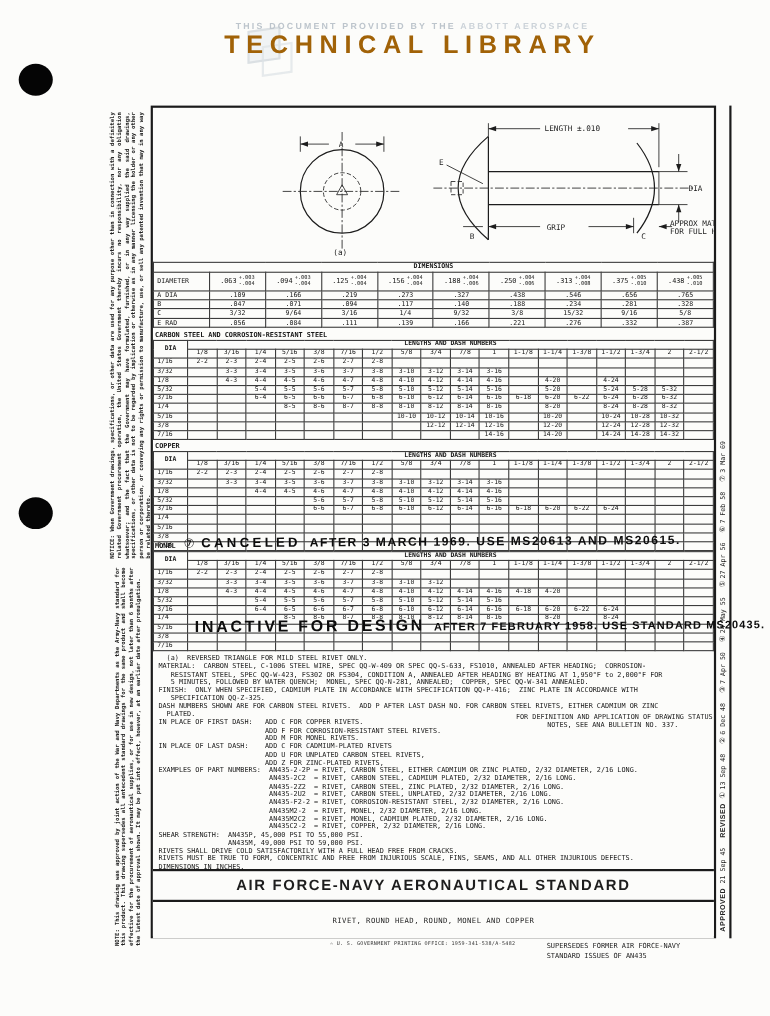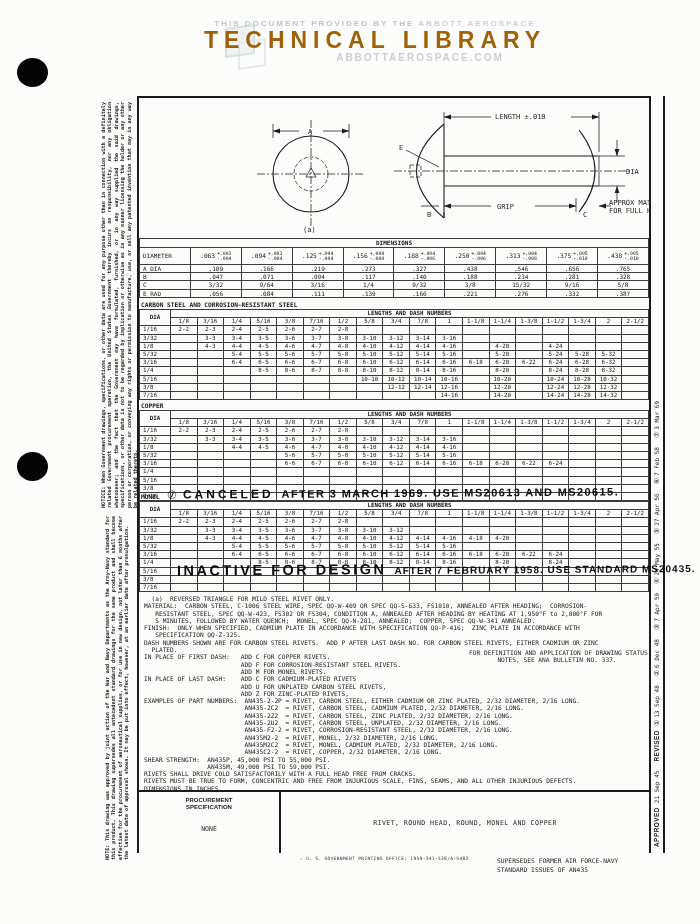--- a/index.html
+++ b/index.html
@@ -94,21 +94,20 @@
   #supersedes{position:absolute;left:497px;top:857px;font-size:6.3px;line-height:8.5px;color:#1d1d1d}
 </style>
 </head>
 <body>
 
 <div id="wm-cube"></div>
 <div id="wm-cube2"></div>
 <div id="wm">
   <div class="wm1"><span>THIS DOCUMENT PROVIDED BY THE</span> <span class="wm1b">ABBOTT AEROSPACE</span></div>
   <div class="wm2">TECHNICAL LIBRARY</div>
-  <div class="wm3">ABBOTTAEROSPACE.COM</div>
 </div>
 
 <div class="hole" style="left:17px;top:58px"></div>
 <div class="hole" style="left:17px;top:452px"></div>
 
 <div id="notice-wrap" class="vwrap">
   <div class="vtext">NOTICE: When Government drawings, specifications, or other data are used for any purpose other than in connection with a definitely related Government procurement operation, the United States Government thereby incurs no responsibility, nor any obligation whatsoever; and the fact that the Government may have formulated, furnished, or in any way supplied the said drawings, specifications, or other data is not to be regarded by implication or otherwise as in any manner licensing the holder or any other person or corporation, or conveying any rights or permission to manufacture, use, or sell any patented invention that may in any way be related thereto.</div>
 </div>
 <div id="note-wrap" class="vwrap">
   <div class="vtext">NOTE: This drawing was approved by joint action of the War and Navy Departments as the Army-Navy standard for this product. This drawing supersedes all antecedent standard drawings for the same product and shall become effective for the procurement of aeronautical supplies, or for use in new design, not later than 6 months after the latest date of approval shown. It may be put into effect, however, at an earlier date after promulgation.</div>
@@ -952,28 +951,22 @@
       <div class="note-line">RIVETS SHALL DRIVE COLD SATISFACTORILY WITH A FULL HEAD FREE FROM CRACKS.</div>
       <div class="note-line">RIVETS MUST BE TRUE TO FORM, CONCENTRIC AND FREE FROM INJURIOUS SCALE, FINS, SEAMS, AND ALL OTHER INJURIOUS DEFECTS.</div>
       <div class="note-line">DIMENSIONS IN INCHES.</div>
     </div>
   <div id="status-note">
     <div>FOR DEFINITION AND APPLICATION OF DRAWING STATUS</div>
     <div>NOTES, SEE ANA BULLETIN NO. 337.</div>
   </div>
 
   <div id="tblock">
-    <div id="tb-left">
-      <div class="pl">
-        <div>PROCUREMENT</div>
-        <div>SPECIFICATION</div>
-      </div>
-      <div class="pv">NONE</div>
-    </div>
     <div id="tb-mid">
+      <div class="std">AIR FORCE-NAVY AERONAUTICAL STANDARD</div>
       <div class="sub">RIVET, ROUND HEAD, ROUND, MONEL AND COPPER</div>
     </div>
   </div>
 </div>
 
 <div id="printing">☆ U. S. GOVERNMENT PRINTING OFFICE: 1959-341-538/A-5482</div>
 <div id="supersedes">
   <div>SUPERSEDES FORMER AIR FORCE-NAVY</div>
   <div>STANDARD ISSUES OF AN435</div>
 </div>

